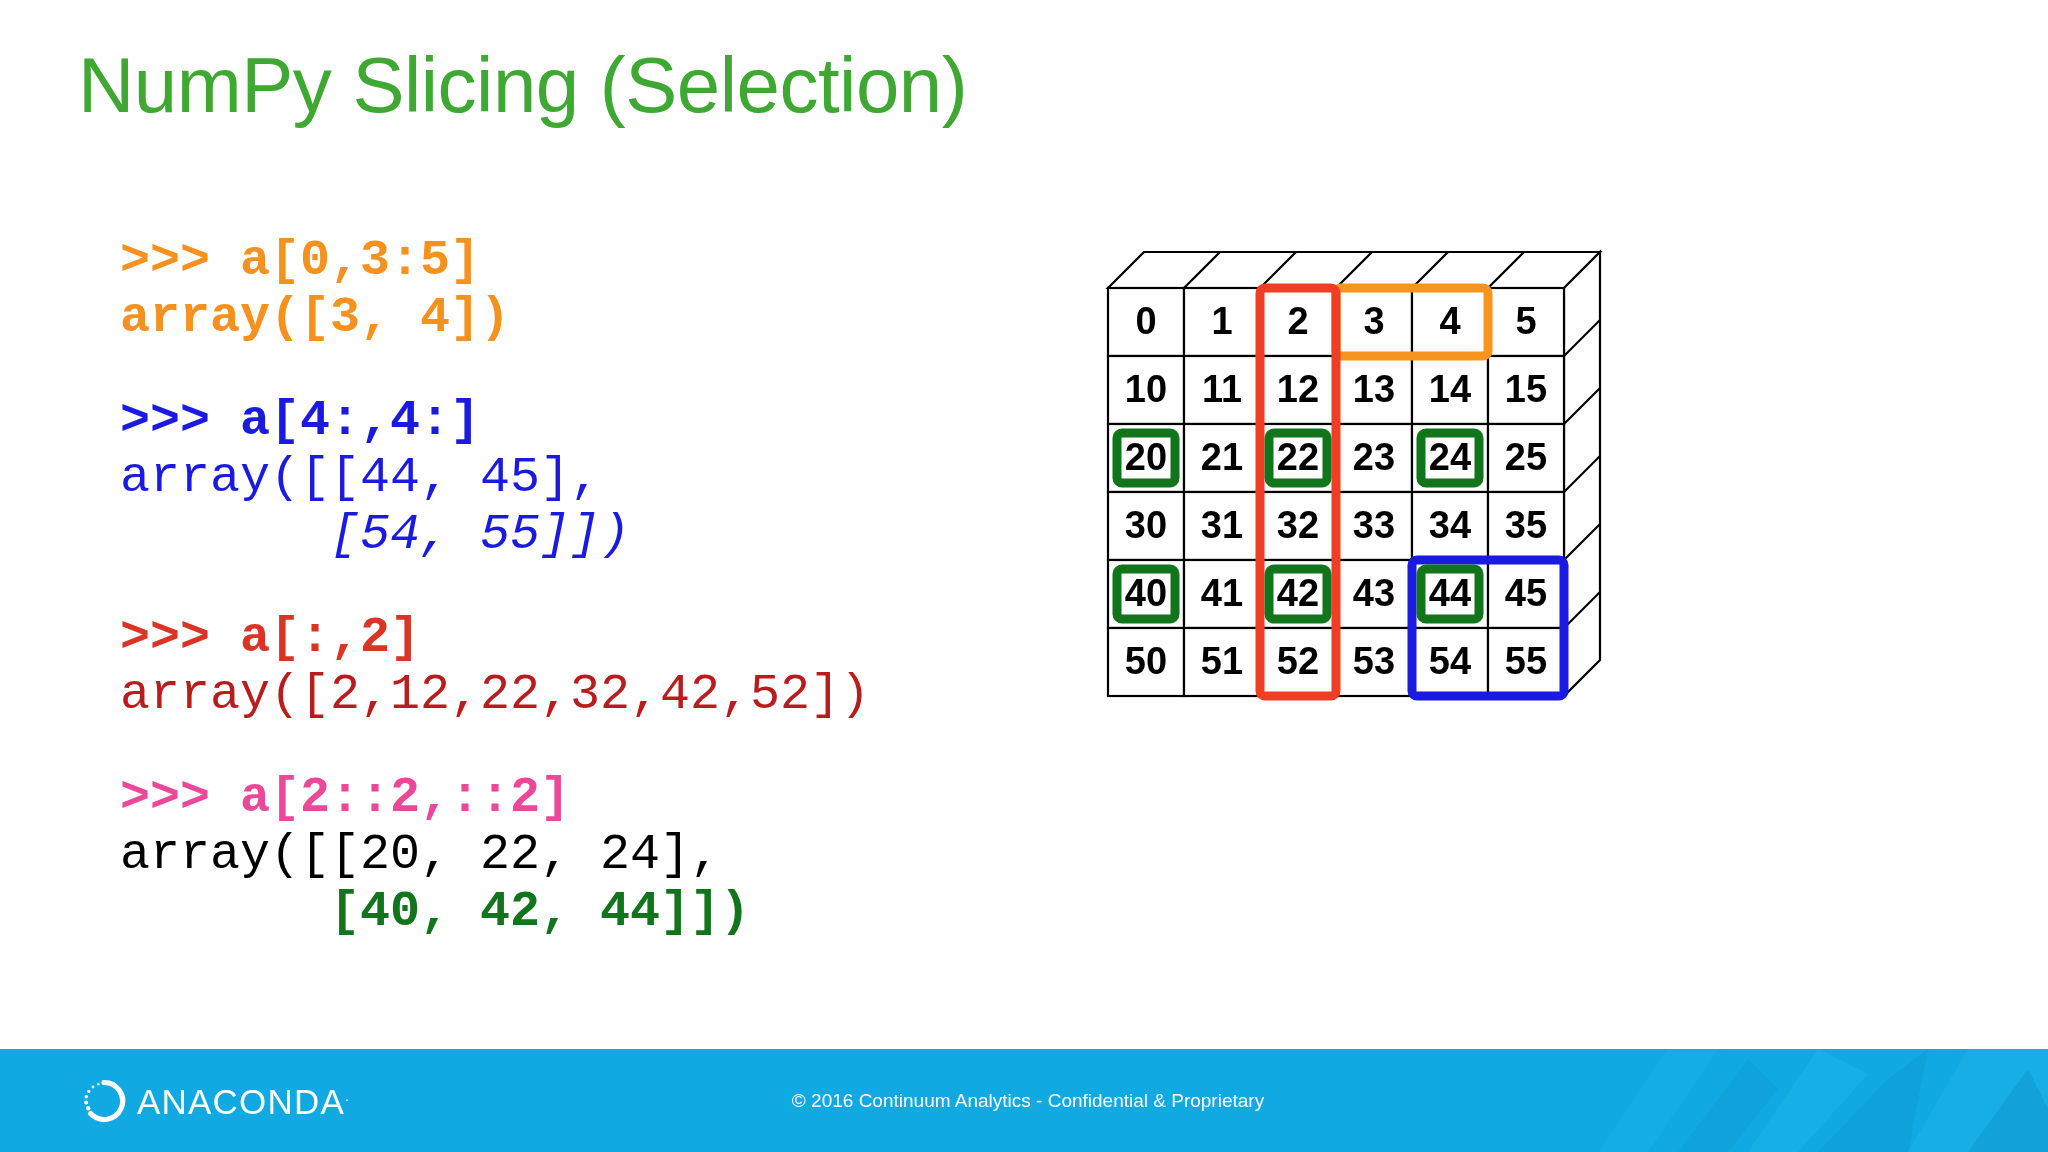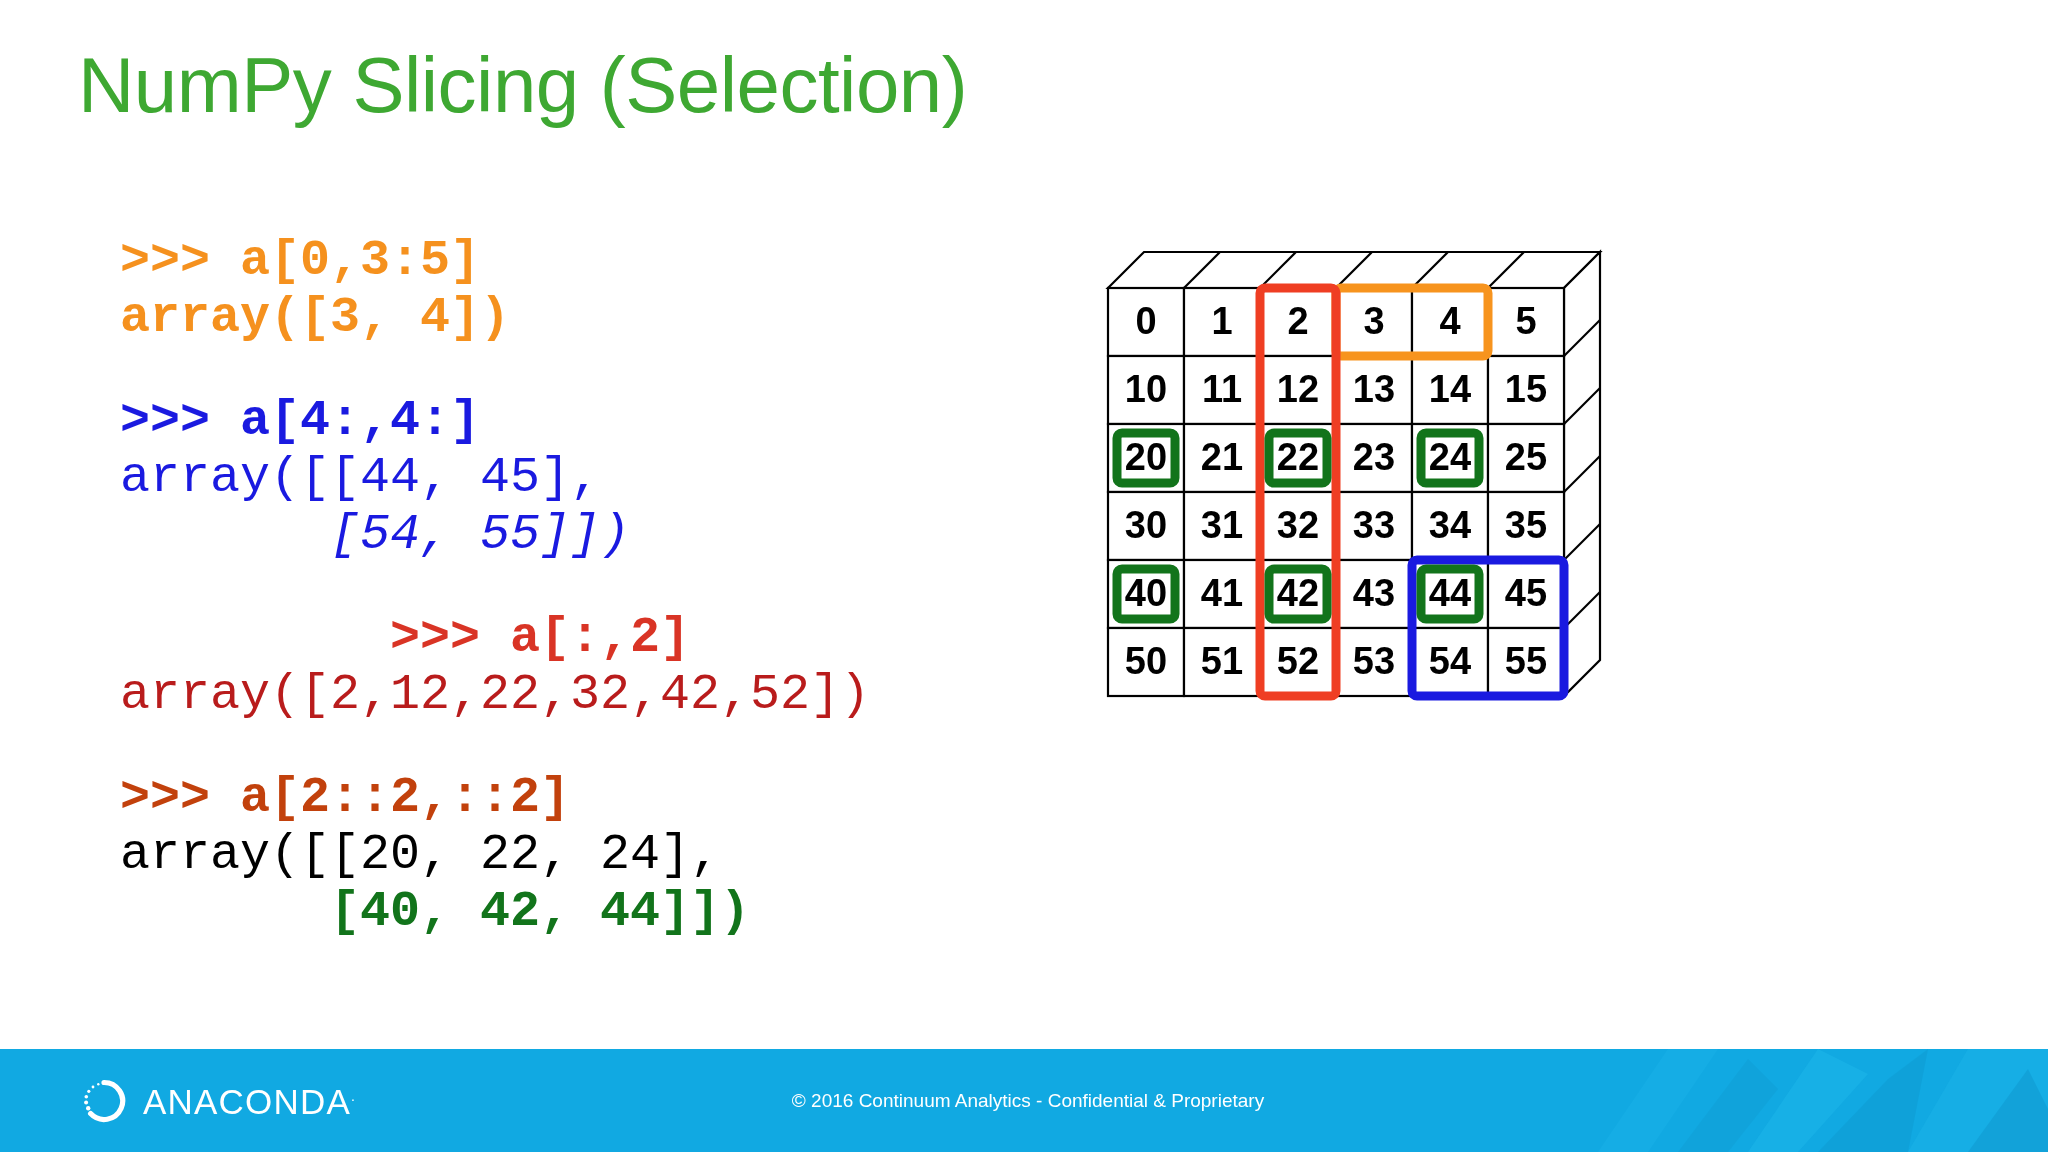--- a/index.html
+++ b/index.html
@@ -75,21 +75,21 @@
     width: 700px;
     height: 103px;
     opacity: 1;
   }
   #footer-logo {
     position: absolute;
     left: 82px;
     top: 28px;
     display: flex;
     align-items: center;
-    gap: 17px;
+    gap: 11px;
     height: 48px;
   }
   #logo-mark { width: 44px; height: 44px; display: block; }
   #logo-text {
     color: #ffffff;
     font-family: "Liberation Sans", sans-serif;
     font-size: 35px;
     font-weight: 400;
     letter-spacing: 1.2px;
     line-height: 1;
@@ -122,25 +122,25 @@
     <div class="code-block">
       <div class="code-line prompt" style="color: rgb(245, 145, 30); font-weight: bold;">&gt;&gt;&gt; a[0,3:5]</div>
       <div class="code-line result" style="color: rgb(245, 145, 30); font-weight: bold;">array([3, 4])</div>
     </div>
     <div class="code-block">
       <div class="code-line prompt" style="color: rgb(26, 26, 224); font-weight: bold;">&gt;&gt;&gt; a[4:,4:]</div>
       <div class="code-line result" style="color: rgb(26, 26, 224); font-weight: normal;">array([[44, 45],</div>
       <div class="code-line result" style="color: rgb(26, 26, 224); font-weight: normal; font-style: italic;">       [54, 55]])</div>
     </div>
     <div class="code-block">
-      <div class="code-line prompt" style="color: rgb(217, 52, 37); font-weight: bold; text-align: center;">&gt;&gt;&gt; a[:,2]</div>
+      <div class="code-line prompt" style="color: rgb(217, 52, 37); font-weight: bold;">&gt;&gt;&gt; a[:,2]</div>
       <div class="code-line result" style="color: #b91c1c; font-weight: normal;">array([2,12,22,32,42,52])</div>
     </div>
     <div class="code-block">
-      <div class="code-line prompt" style="color: #c2410c; font-weight: bold;">&gt;&gt;&gt; a[2::2,::2]</div>
+      <div class="code-line prompt" style="color: #ec4899; font-weight: bold;">&gt;&gt;&gt; a[2::2,::2]</div>
       <div class="code-line result-bold" style="color: #000000; font-weight: normal;">array([[20, 22, 24],</div>
       <div class="code-line result-bold" style="color: rgb(18, 116, 27); font-weight: bold;">       [40, 42, 44]])</div>
     </div>
   </div>
 
 <div id="matrix-figure">
   <svg id="matrix-svg" width="700" height="500" viewBox="0 0 700 500">
     <g id="grid-3d-layer">
         <polygon points="30,60 66,24 522,24 486,60" fill="#ffffff" stroke="#000000" stroke-width="2.2"></polygon>
         <line x1="106" y1="60" x2="142" y2="24" stroke="#000000" stroke-width="2.2"></line>

